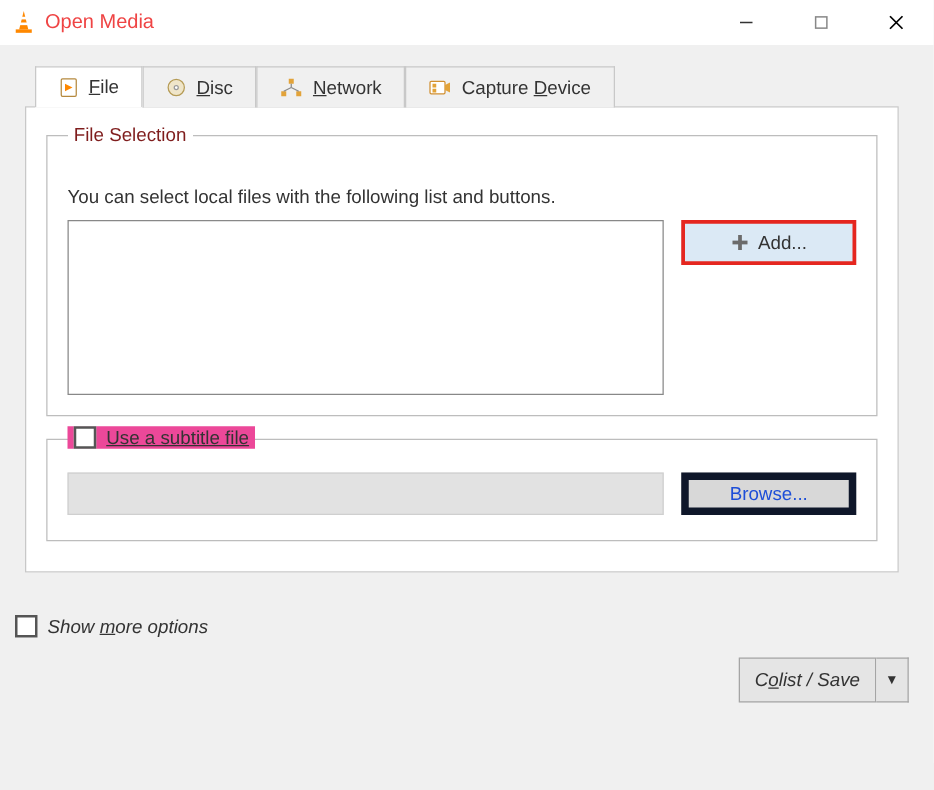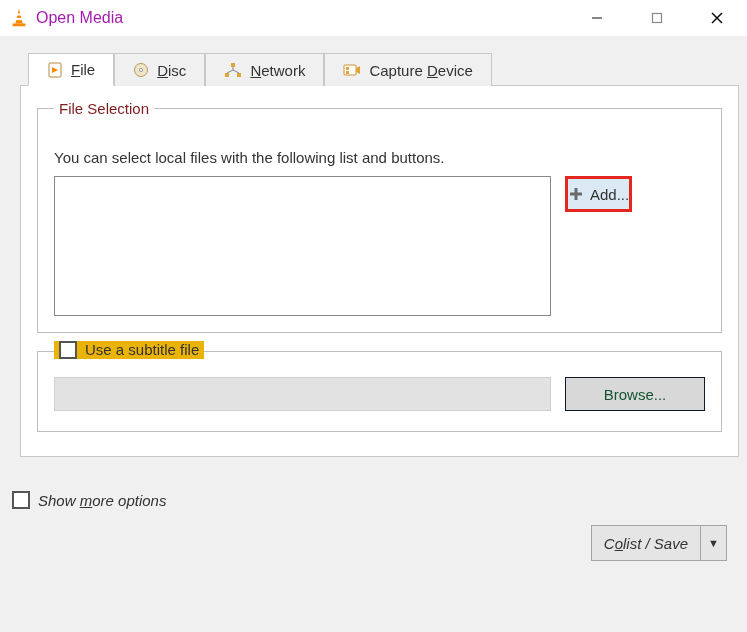--- a/index.html
+++ b/index.html
@@ -15,37 +15,37 @@
     .titlebar {
       background: #fff;
       height: 36px;
       display: flex;
       align-items: center;
       padding-left: 8px;
     }
     .titlebar .title {
       margin-left: 6px;
       font-size: 16px;
-      color: #a21caf;
+      color: #ef4444;
     }
     .win-ctrls {
       margin-left: auto;
       display: flex;
       height: 100%;
     }
     .win-ctrl {
       width: 60px;
       display: flex;
       align-items: center;
       justify-content: center;
       color: #555;
       cursor: pointer;
     }
     .body {
-      padding: 16px 8px 12px 20px;
+      padding: 16px 28px 12px 20px;
     }
     .tabs {
       display: flex;
       position: relative;
       top: 1px;
       z-index: 5;
       padding-left: 8px;
     }
     .tab {
       display: flex;
@@ -88,21 +88,21 @@
       gap: 14px;
     }
     .file-list {
       border: 1px solid #888;
       flex: 1;
       height: 140px;
       background: #fff;
     }
     .side-btns {
       display: flex;
-      flex-direction: row;
+      flex-direction: column;
       gap: 12px;
       width: 140px;
     }
     .btn {
       display: flex;
       align-items: center;
       justify-content: center;
       gap: 6px;
       height: 36px;
       border: 1px solid #b5b5b5;
@@ -118,24 +118,25 @@
       border: 1px solid #bdbdbd;
       margin-top: 18px;
       padding: 0 16px 20px 16px;
       position: relative;
       background: #fff;
     }
     .subtitle-header {
       position: relative;
       top: -11px;
       display: inline-flex;
-      align-items: flex-start;
+      align-items: flex-end;
       gap: 8px;
-      background: #eab308;
+      background: #ec4899;
       padding: 0 5px;
+      text-decoration: underline;
     }
     .chk {
       width: 18px; height: 18px;
       border: 2px solid #555;
       display: inline-block;
       background: #fff;
     }
     .subtitle-row {
       display: flex;
       gap: 14px;
@@ -143,23 +144,23 @@
     }
     .sub-path {
       flex: 1;
       height: 34px;
       background: #e2e2e2;
       border: 1px solid #cfcfcf;
     }
     .browse-btn {
       width: 140px;
       height: 34px;
-      border: 1px solid #0f172a;
+      border: 6px solid #0f172a;
       background: #d8d8d8;
-      color: #14532d;
+      color: #1d4ed8;
       display: flex;
       align-items: center;
       justify-content: center;
     }
     .bottom-area {
       padding: 22px 20px 14px 12px;
       font-style: italic;
     }
     .more-row {
       display: flex;

